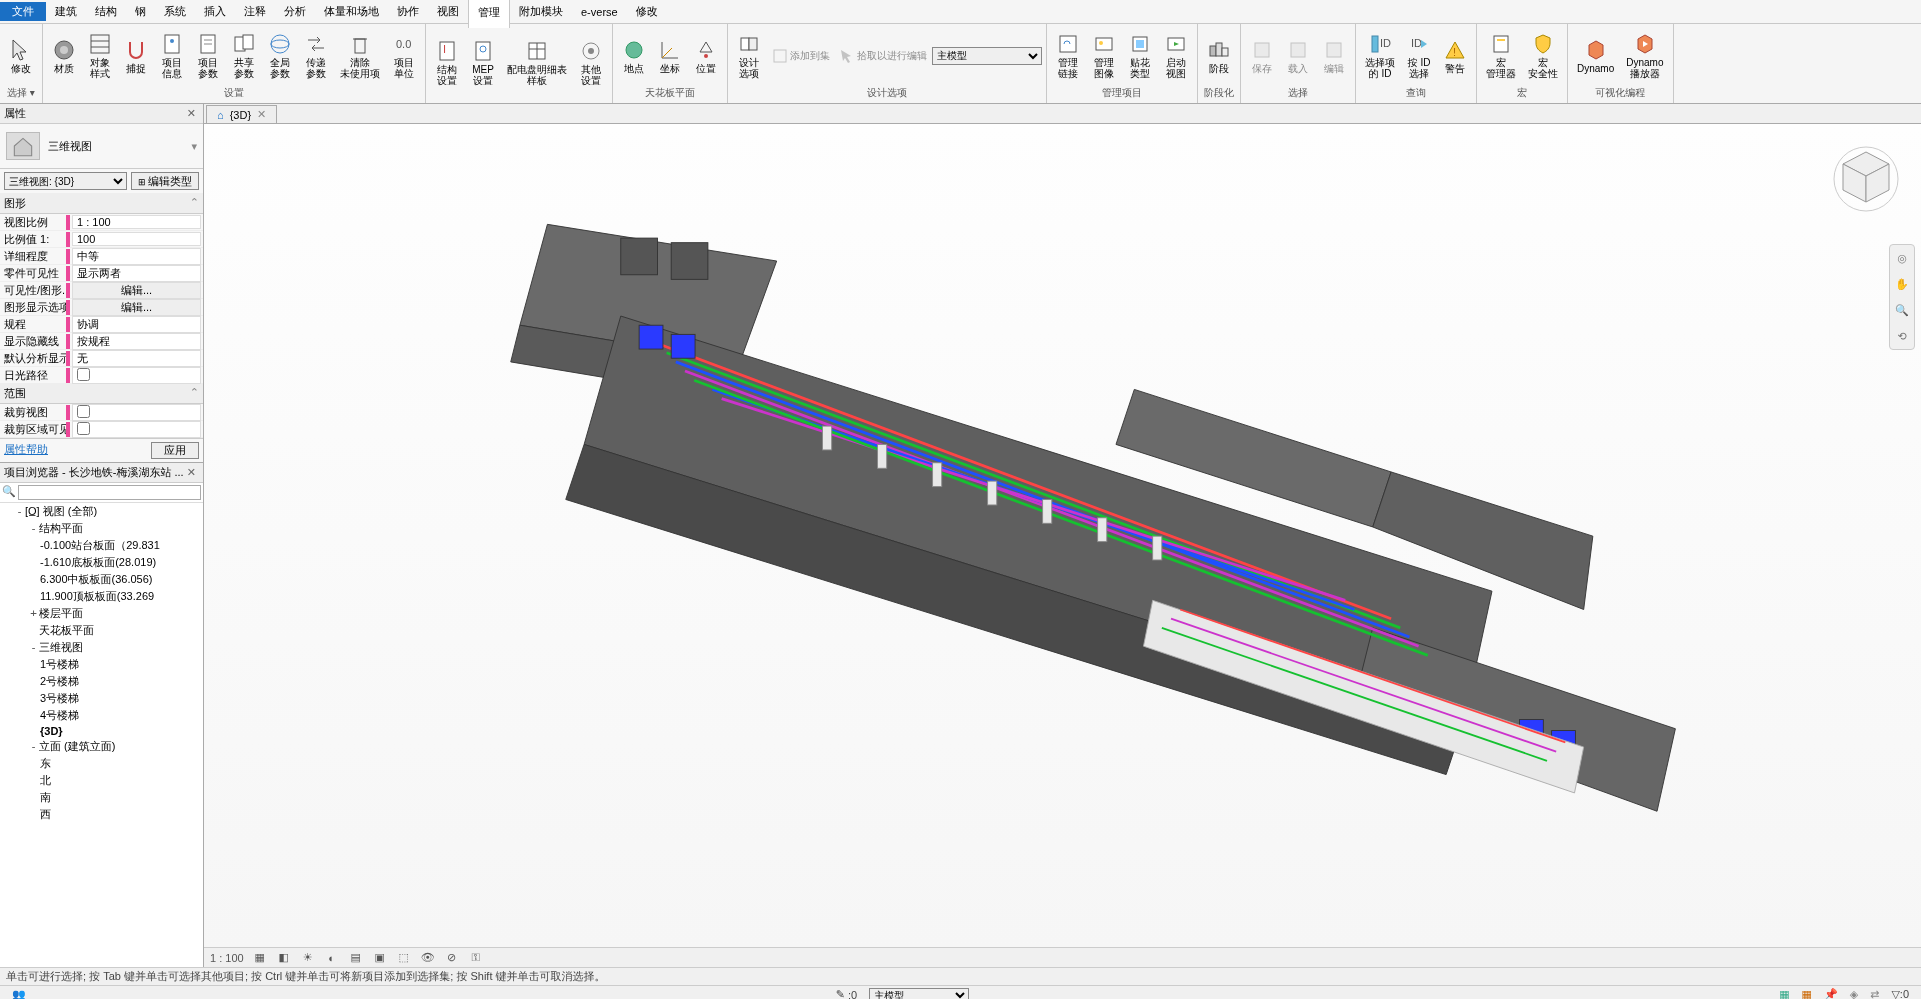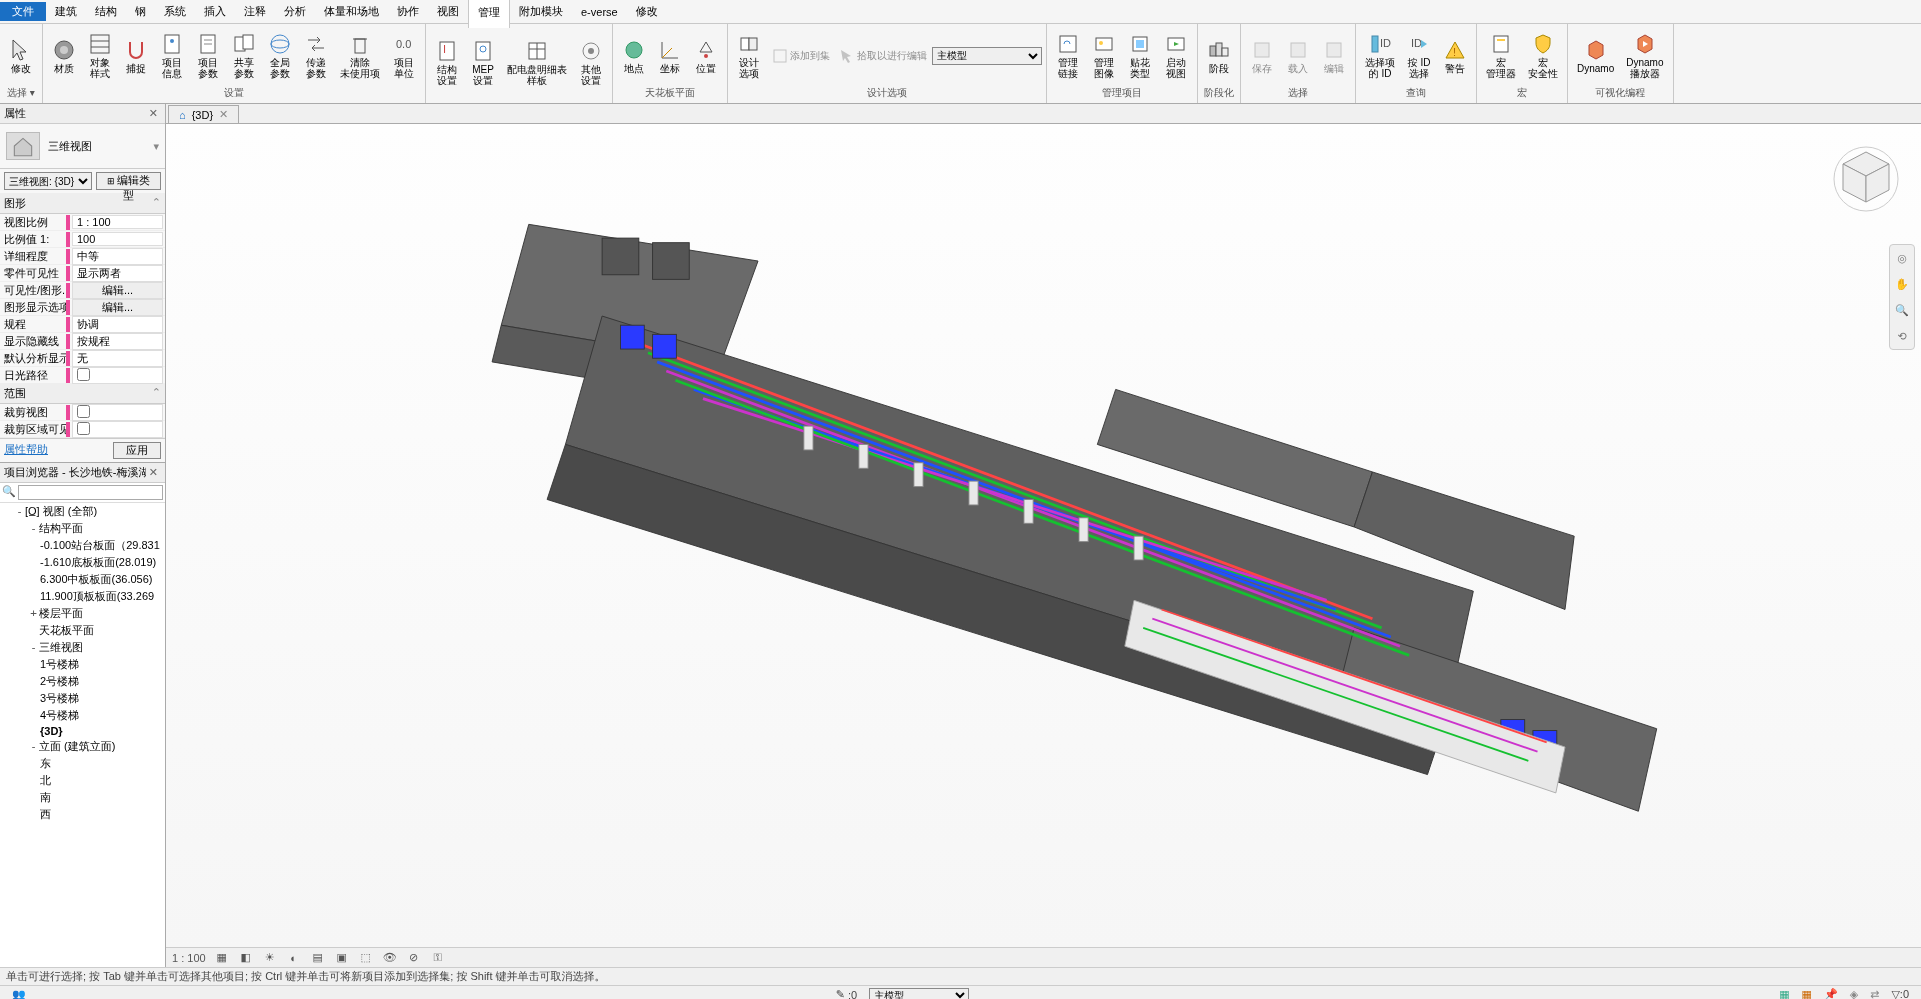--- a/index.html
+++ b/index.html
@@ -20,21 +20,21 @@
 .rb .ico { width:24px; height:24px; display:flex; align-items:center; justify-content:center; margin-bottom:1px; }
 .rb .lbl { font-size:10px; text-align:center; line-height:11px; white-space:nowrap; }
 .rb.small { flex-direction:row; min-width:auto; padding:1px 4px; }
 .rb.small .ico { width:16px; height:16px; margin:0 2px 0 0; }
 .rb.disabled { opacity:.45; }
 select.dd { height:18px; font-size:10px; border:1px solid #888; }
 .vstack { display:flex; flex-direction:row; gap:1px; }
 
 
 .mainrow { display:flex; height:calc(100% - 20px - 80px - 18px - 18px); }
-.leftcol { width:166px; display:flex; flex-direction:column; border-right:1px solid #aaa; background:#fff; }
+.leftcol { width:204px; display:flex; flex-direction:column; border-right:1px solid #aaa; background:#fff; }
 
 
 .props { flex:0 0 auto; border-bottom:1px solid #aaa; background:#f7f7f7; }
 .panelhdr { height:20px; background:#eee; border-bottom:1px solid #ccc; display:flex; align-items:center; padding:0 4px; }
 .panelhdr .cx { margin-left:auto; color:#666; cursor:pointer; padding:0 3px; }
 .typesel { display:flex; align-items:center; padding:8px 6px; border-bottom:1px solid #ccc; }
 .typesel .cube { width:34px; height:28px; background:#ddd; border:1px solid #bbb; margin-right:8px; display:flex; align-items:center; justify-content:center; color:#888; }
 .instrow { display:flex; padding:3px 4px; gap:4px; border-bottom:1px solid #eee; }
 .instrow select { flex:1; font-size:10px; height:18px; border:1px solid #888; }
 .instrow button { font-size:10px; height:18px; border:1px solid #888; background:#eee; padding:0 6px; }

